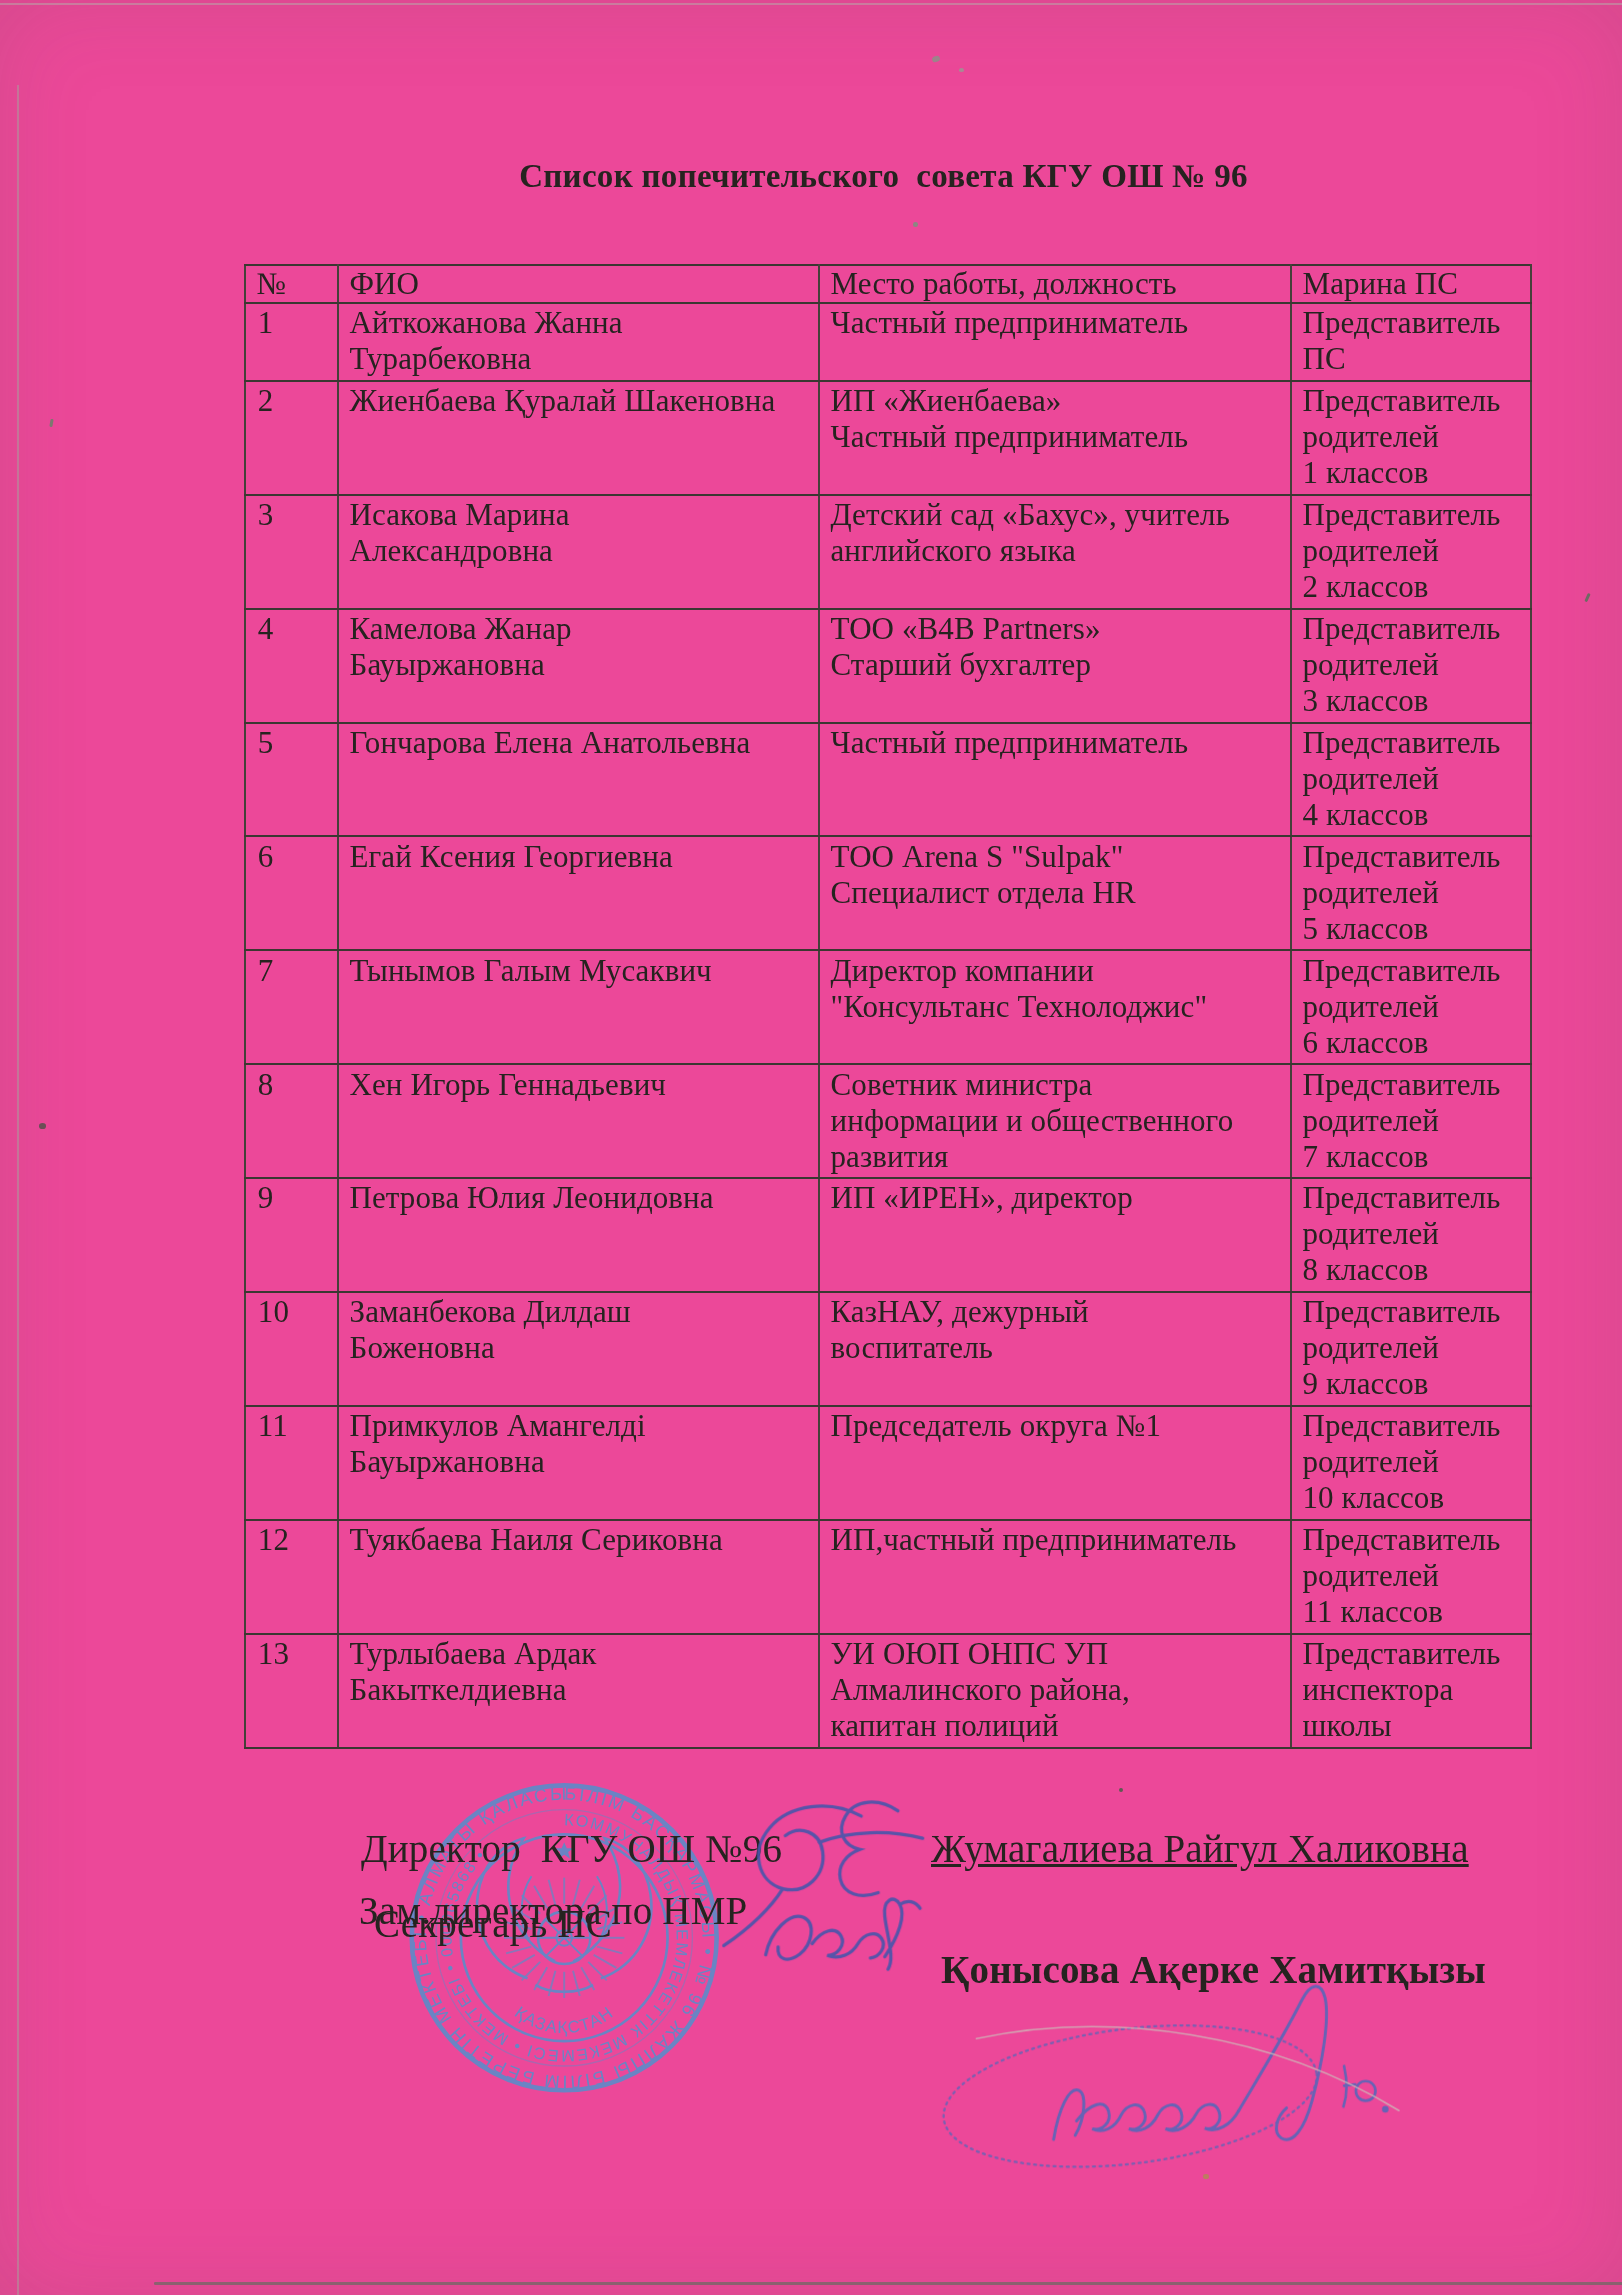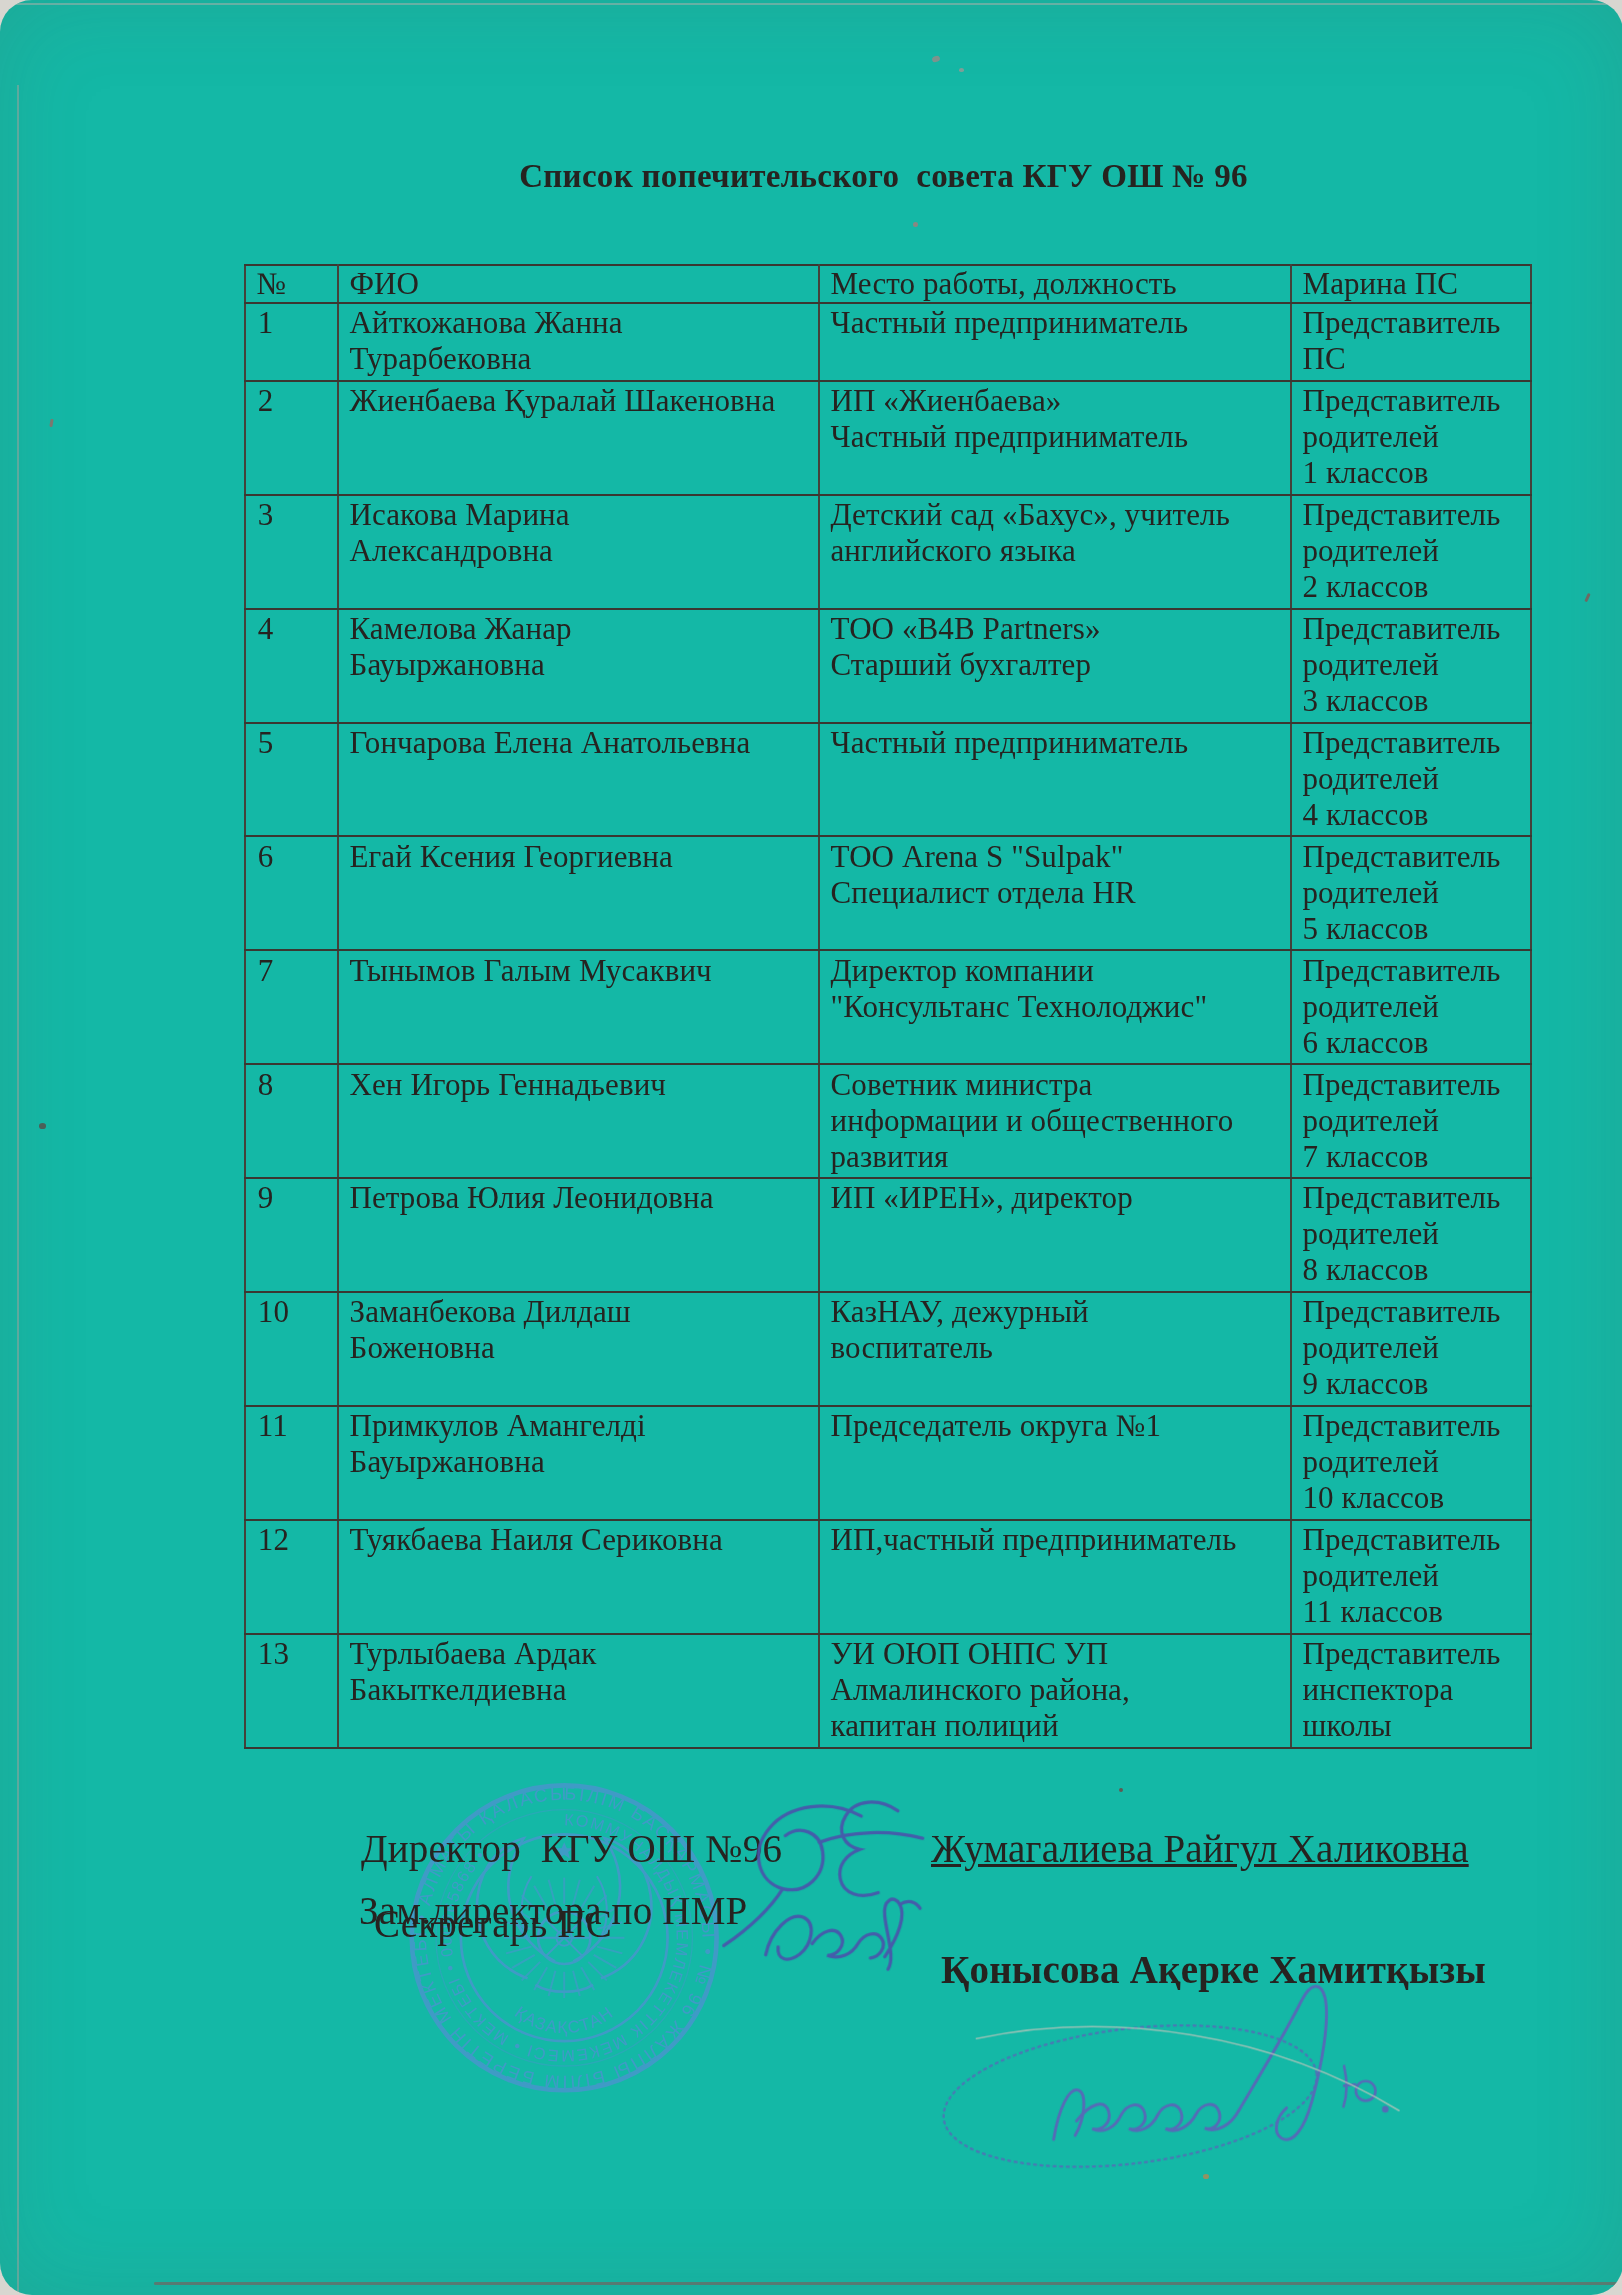--- a/index.html
+++ b/index.html
@@ -1,20 +1,19 @@
 <!DOCTYPE html>
 <html style="font-size:10.5px"><head>
 <meta charset="utf-8">
 <style>
   html,body{margin:0;padding:0;background:#d8d6d0;}
   .page{
-    position:relative;width:1623px;height:2295px;background:#14b8a6;
+    position:relative;width:1623px;height:2295px;background:#ec4899;
     font-family:"Liberation Serif",serif;color:#262320;overflow:hidden;
     box-shadow:inset 0 0 92px rgba(90,85,75,.16);
-    border-radius:32px;
   }
   .title{
     position:absolute;top:158px;left:0;width:1623px;margin:0;
     text-align:center;text-indent:144px;font-size:33px;font-weight:bold;
     letter-spacing:0.3px;white-space:pre;
   }
   table.roster{
     position:absolute;left:244px;top:264px;width:1286px;
     border-collapse:collapse;table-layout:fixed;
     font-size:31px;line-height:36px;letter-spacing:0.1px;z-index:2;

